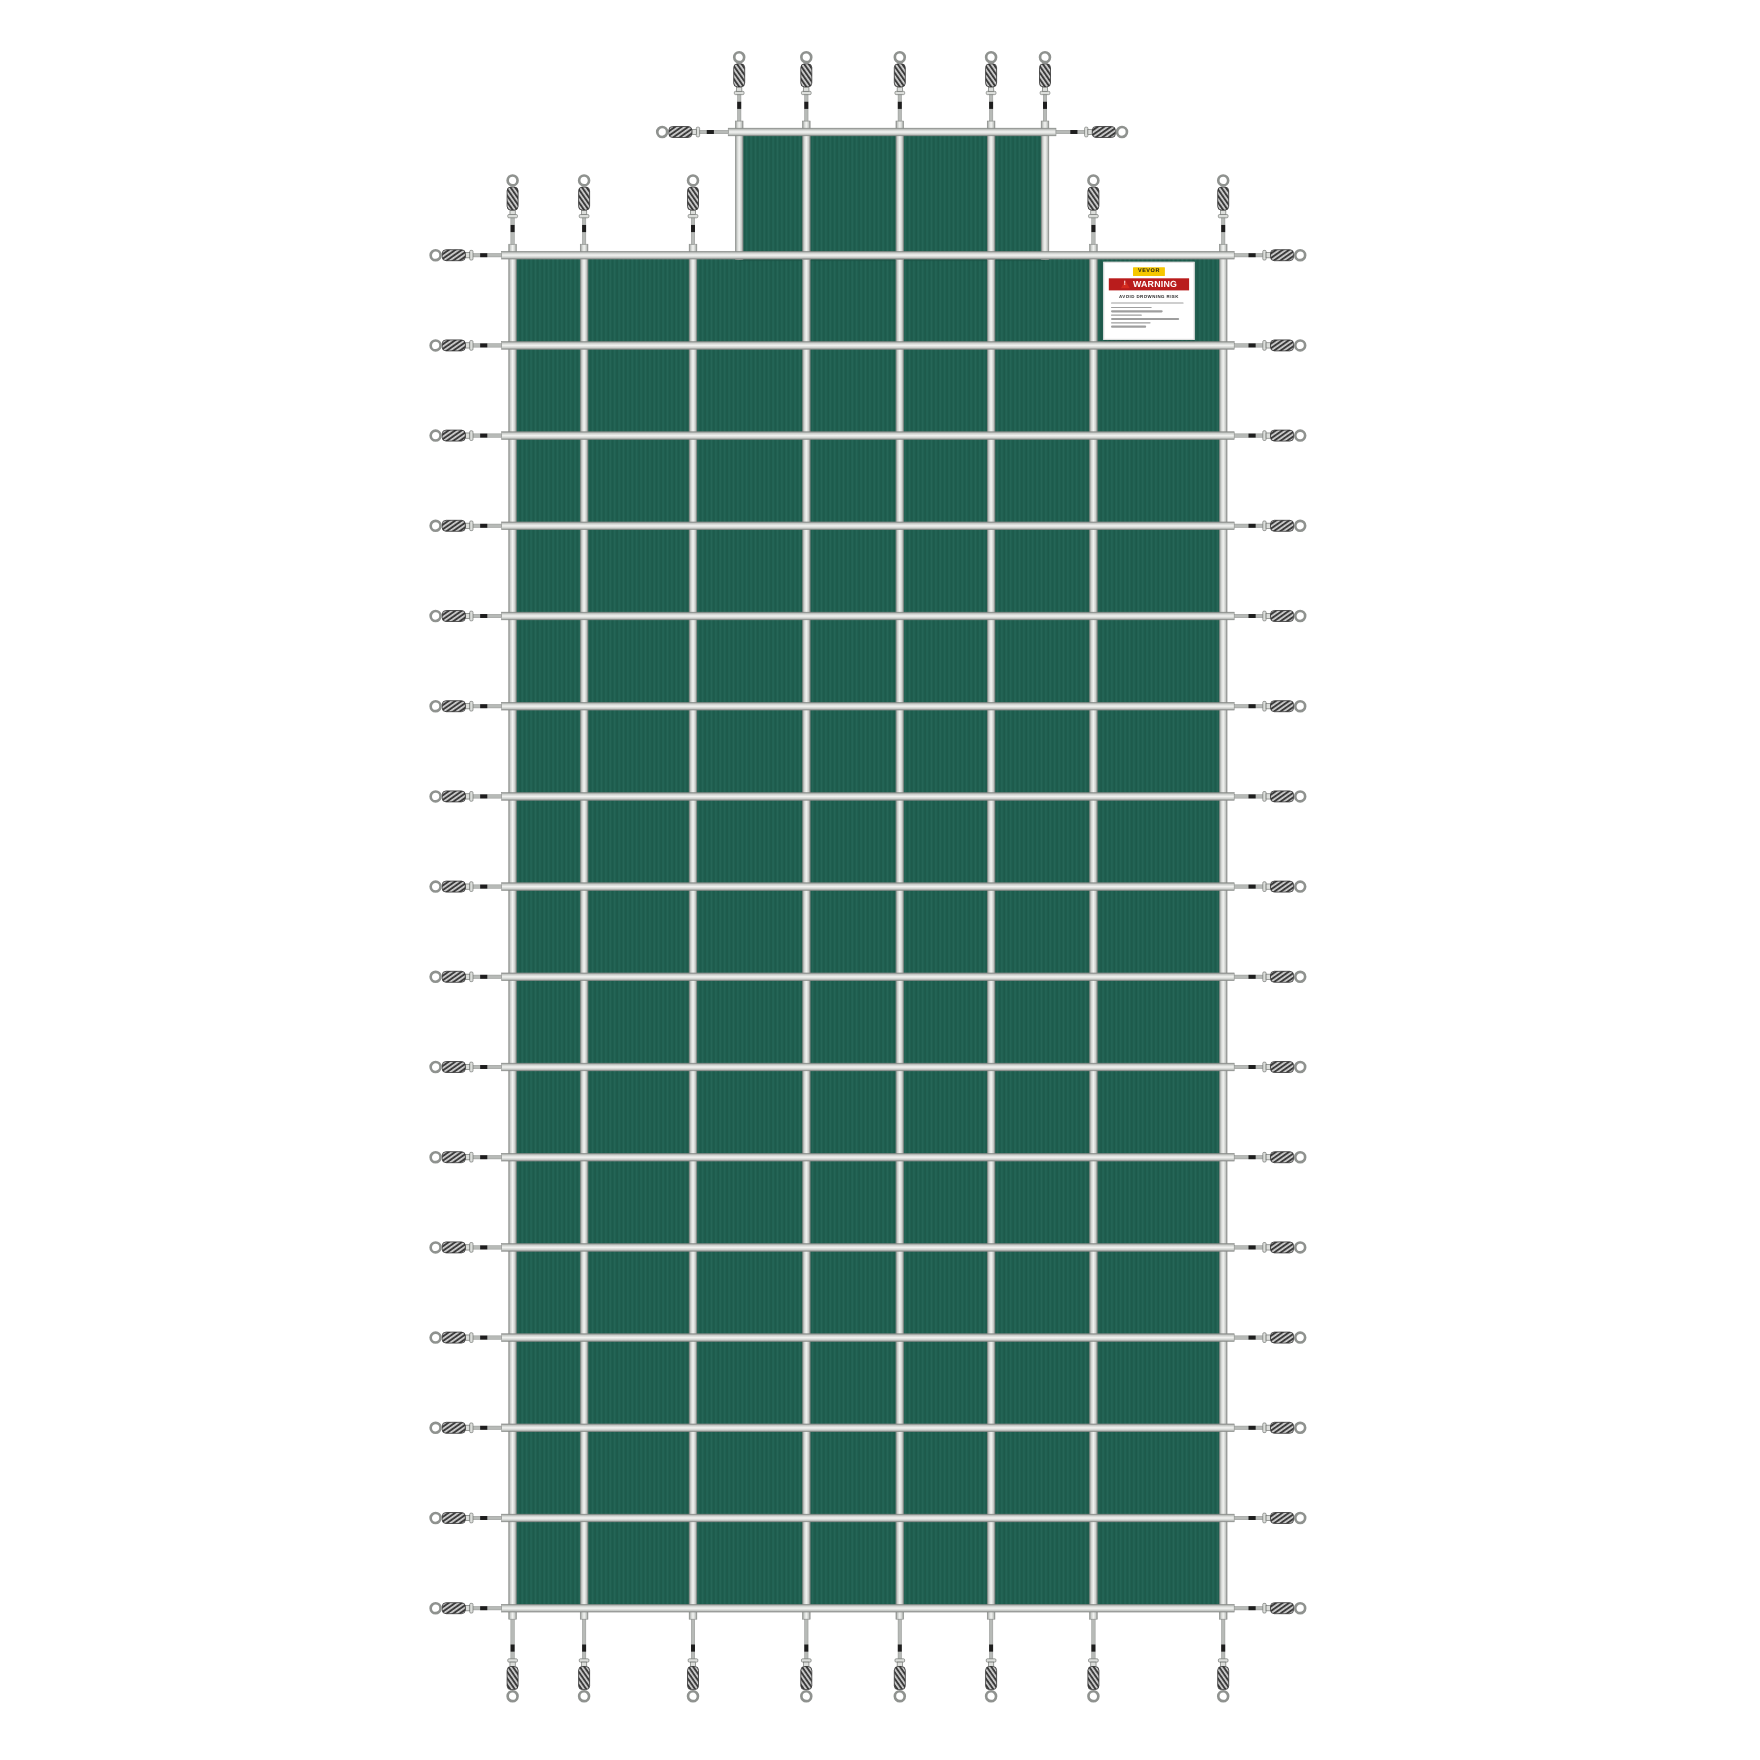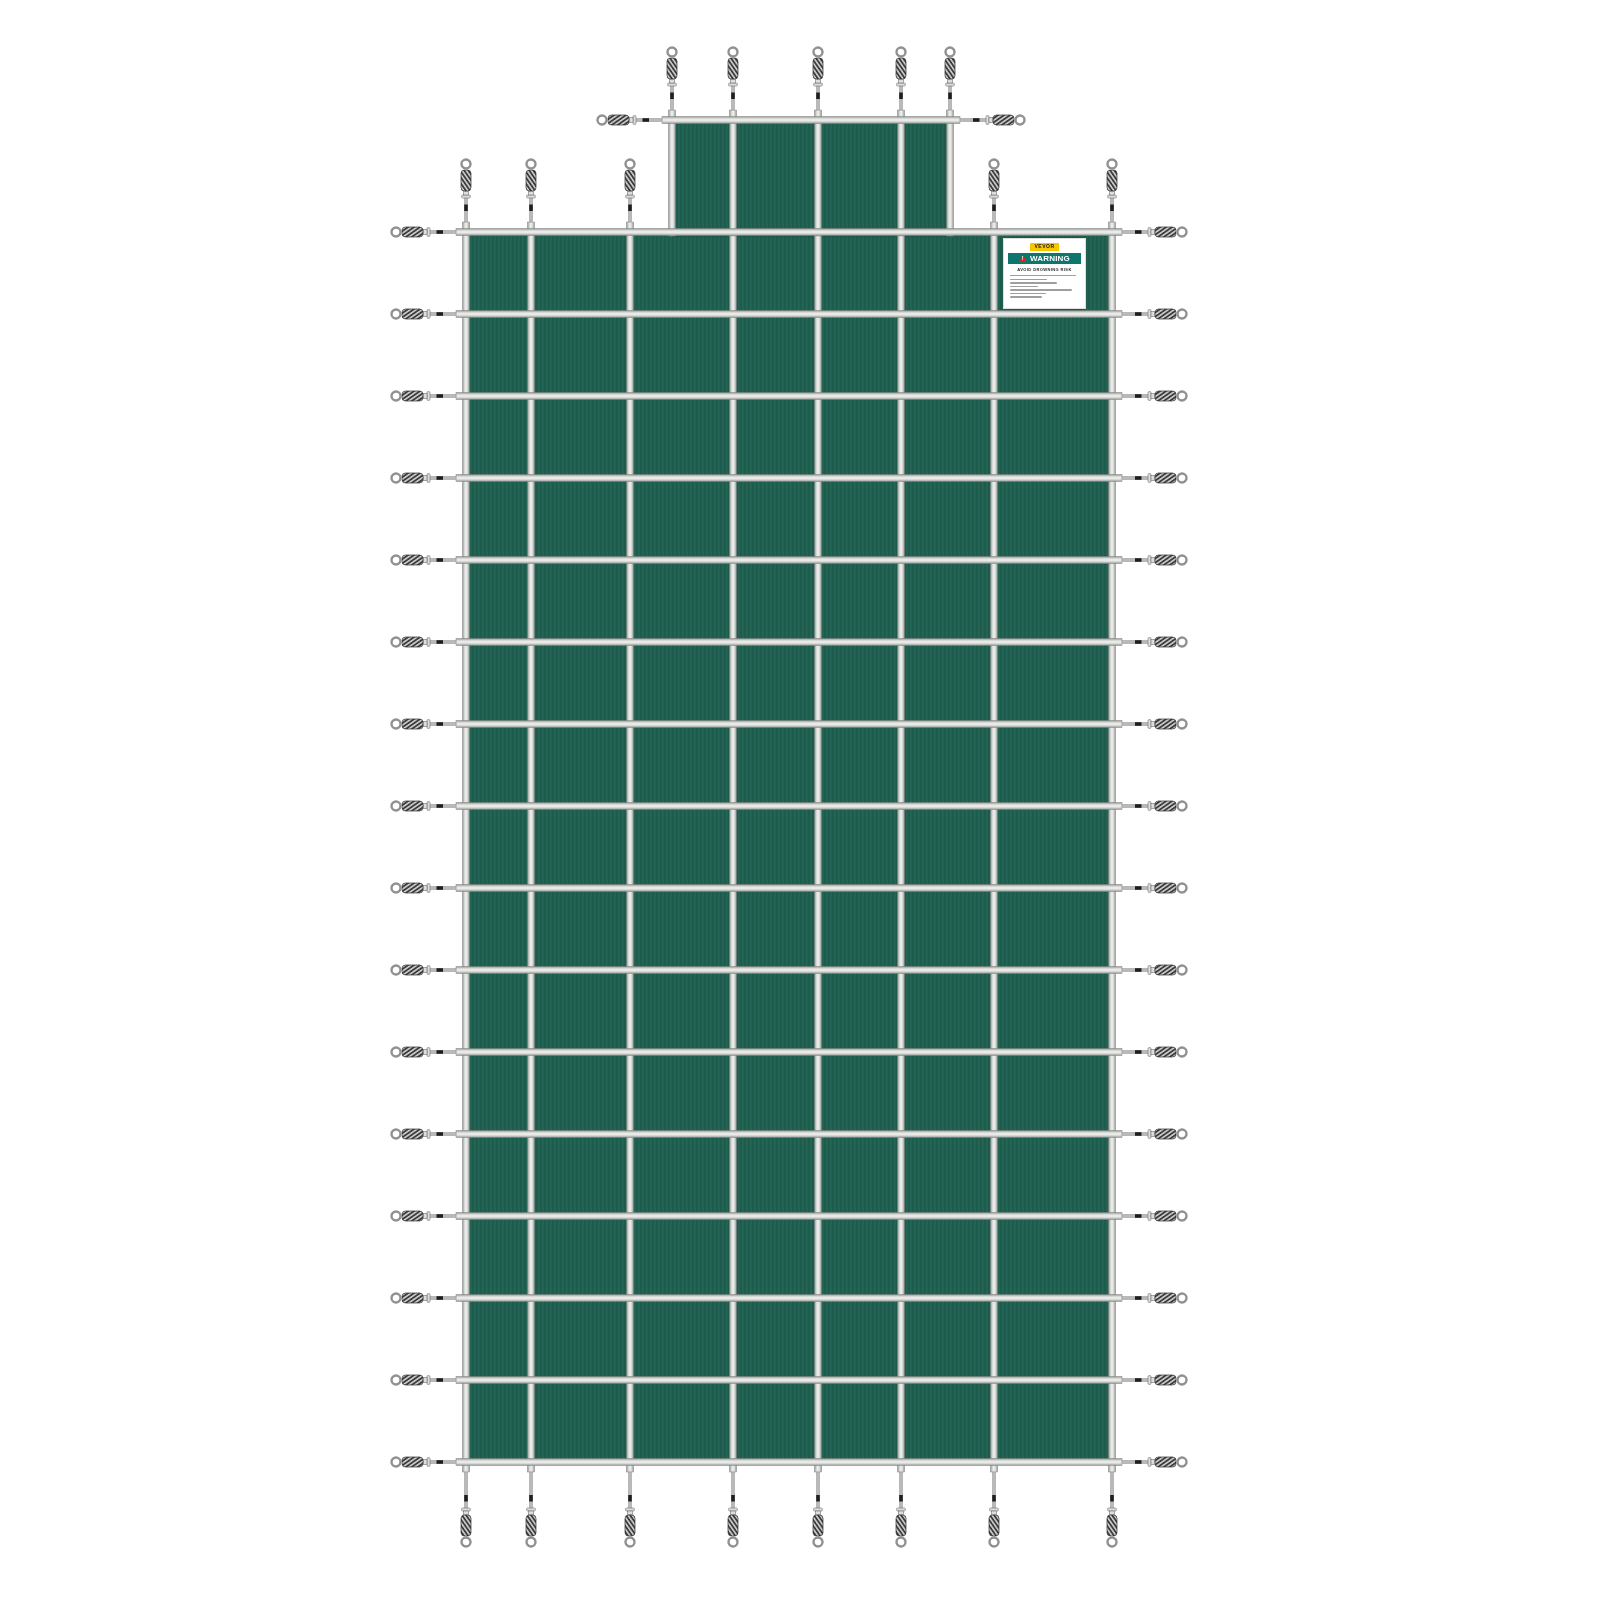--- a/index.html
+++ b/index.html
@@ -508,21 +508,21 @@
           <rect x="36" y="-4.4" width="3" height="8.8" rx="1" fill="#dcdedb" stroke="#6e716e" stroke-width="0.6"></rect>
           <rect x="39" y="-2.4" width="4" height="4.8" fill="#dcdedb" stroke="#6e716e" stroke-width="0.6"></rect>
           <rect x="43" y="-5" width="21" height="10" rx="3.5" fill="url(#coilTex)" stroke="#2f2f2f" stroke-width="0.7"></rect>
           <circle cx="70" cy="0" r="4.5" fill="none" stroke="#8f928f" stroke-width="2.4"></circle>
         </g>
       </g>
     </svg>
 
   <div class="label" id="warning-label" style="left: 1003px; top: 238px; width: 83px; height: 71px;">
     <div class="brand" id="brand-box" style="background: rgb(246, 199, 0);">VEVOR</div>
-    <div class="warnbar" id="warn-bar" style="background: #0f766e;">
+    <div class="warnbar" id="warn-bar" style="background: #b91c1c;">
       <span class="tri" id="warn-tri" style="border-bottom-color: rgb(212, 43, 30);"></span>
       <span>WARNING</span>
     </div>
     <div class="sub">AVOID DROWNING RISK</div>
     <div class="fineprint" id="fineprint">
         <div style="width: 96%;"></div>
         <div style="width: 54%;"></div>
         <div style="width: 68%;"></div>
         <div style="width: 40%;"></div>
         <div style="width: 90%;"></div>

